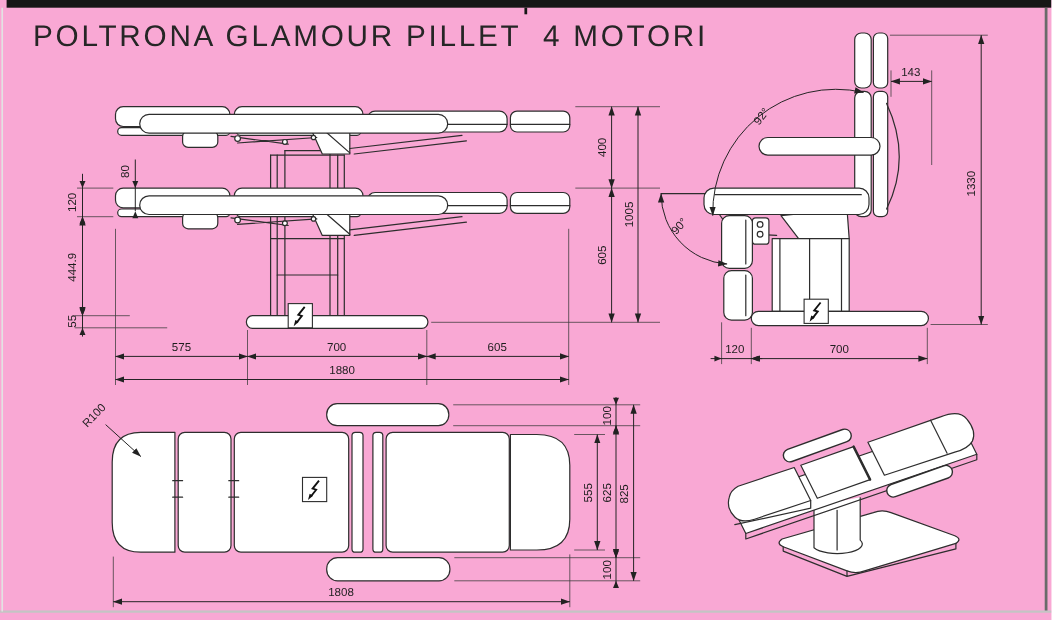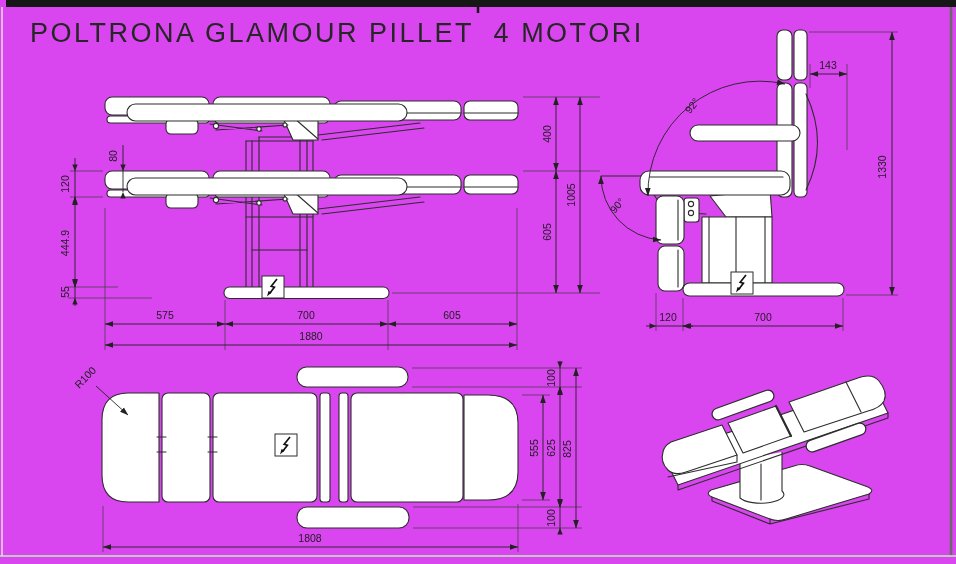--- a/index.html
+++ b/index.html
@@ -1,16 +1,16 @@
 <!DOCTYPE html>
 <html><head>
 <meta charset="utf-8">
 <style>
   html,body{margin:0;padding:0;background:#fff;}
-  .sheet{position:relative;width:956px;height:564px;background:#d946ef;overflow:hidden;
+  .sheet{position:relative;width:956px;height:564px;background:#f9a8d4;overflow:hidden;
          font-family:"Liberation Sans",sans-serif;}
   svg{display:block;}
   .ln  {fill:none;stroke:#2d2d2d;stroke-width:1.1;stroke-linejoin:round;stroke-linecap:round;}
   .lnf {fill:#ffffff;stroke:#2d2d2d;stroke-width:1.1;stroke-linejoin:round;}
   .thk {stroke-width:2.2;}
   .ext {stroke:#3c3c3c;stroke-width:0.7;fill:none;}
   .dim {stroke:#222222;stroke-width:0.9;fill:none;marker-start:url(#as);marker-end:url(#ae);}
   .dimp{stroke:#222222;stroke-width:0.9;fill:none;}
   .arr {fill:#222222;stroke:none;}
   .dtxt{font-family:"Liberation Sans",sans-serif;font-size:10.5px;fill:#1e1e1e;text-anchor:middle;}

